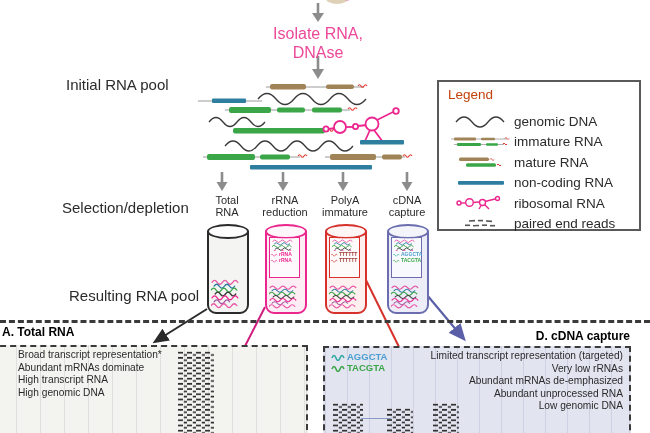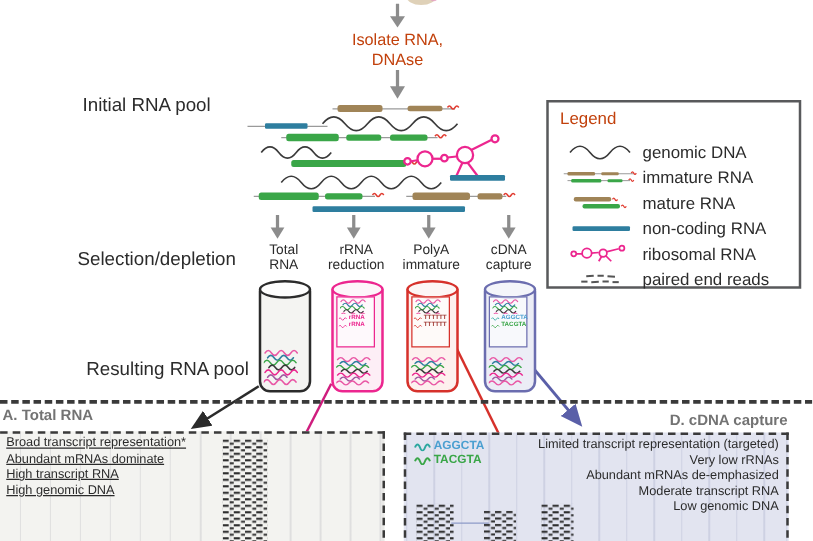--- a/index.html
+++ b/index.html
@@ -4,21 +4,21 @@
 <style>
   html,body{margin:0;padding:0;background:#fff;}
   .canvas{position:relative;width:650px;height:433px;background:#ffffff;overflow:hidden;
           font-family:"Liberation Sans", sans-serif;color:#2b2b2b;}
   .abs{position:absolute;}
   svg{display:block;}
 
   
   .stage-label{position:absolute;font-size:15px;color:#2b2b2b;white-space:nowrap;}
   .isolate-text{position:absolute;left:258px;top:24px;width:120px;text-align:center;
-                font-size:13px;line-height:1.2;color:#c2410c;}
+                font-size:16px;line-height:1.2;color:#ec4899;}
 
   
   .col-label{position:absolute;top:194px;width:64px;text-align:center;font-size:11px;
              line-height:1.12;color:#2b2b2b;}
   .col-label span{display:block;}
 
   
   .tube{position:absolute;top:228px;width:38px;height:82px;border:2px solid #2b2b2b;
         border-radius:5px 5px 9px 9px;background:#f4f4f2;}
   .tube::before{content:"";position:absolute;top:-6px;left:-2px;width:38px;height:11px;
@@ -46,26 +46,26 @@
           border:2px solid #58595b;box-sizing:border-box;padding:5px 8px 0 9px;}
   .legend-title{font-size:13.5px;color:#c2410c;margin-bottom:9px;}
   .legend-row{display:flex;align-items:center;height:20.5px;}
   .legend-icon{width:66px;flex:0 0 66px;display:flex;justify-content:center;}
   .legend-label{font-size:13.5px;color:#2b2b2b;white-space:nowrap;}
 
   
   .divider{position:absolute;left:0;top:320px;width:650px;border-top:3px dashed #3a3a3a;}
 
   
-  .panel-heading{position:absolute;font-size:12px;font-weight:bold;color:#737373;}
+  .panel-heading{position:absolute;font-size:12px;font-weight:bold;color:#000000;}
   .panel{position:absolute;border:2px dashed #3a3a3a;box-sizing:border-box;}
   .panel-a{left:-10px;top:345px;width:318px;height:95px;background:#f3f3f0;
      background-image:repeating-linear-gradient(to right, rgba(90,90,110,0.13) 0 1px, transparent 1px 24px);}
-  .panel-a-lines{position:absolute;left:13px;top:2px;font-size:10.2px;line-height:12.6px;
-                 color:#2b2b2b;white-space:nowrap;text-decoration:underline;}
+  .panel-a-lines{position:absolute;left:26px;top:2px;font-size:10.2px;line-height:12.6px;
+                 color:#2b2b2b;white-space:nowrap;}
   .panel-a-lines span{display:block;}
   .panel-d{left:323px;top:346px;width:308px;height:94px;background:#e2e4f0;
      background-image:repeating-linear-gradient(to right, rgba(90,100,150,0.15) 0 1px, transparent 1px 22px);}
   .panel-d-lines{position:absolute;right:6px;top:2px;font-size:10.2px;line-height:12.6px;
                  color:#2b2b2b;text-align:right;white-space:nowrap;}
   .panel-d-lines span{display:block;}
   .seqs{position:absolute;left:6px;top:3px;}
   .seq-row{display:flex;align-items:center;gap:2px;font-size:9.5px;font-weight:bold;line-height:11px;}
   .seq-row.s1{color:#4a9fd0;}
   .seq-row.s2{color:#3aa648;}
@@ -411,21 +411,21 @@
         <svg width="14" height="9" viewBox="0 0 14 9">
           <path d="M1,6 q2,-5 4,0 t4,0 t4,0" stroke="#3aa648" stroke-width="1.6" fill="none"></path>
           </svg>
         <span>TACGTA</span>
       </div>
     </div>
     <div class="panel-d-lines">
       <span>Limited transcript representation (targeted)</span>
       <span>Very low rRNAs</span>
       <span>Abundant mRNAs de-emphasized</span>
-      <span>Moderate transcript RNA</span>
+      <span>Abundant unprocessed RNA</span>
       <span>Low genomic DNA</span>
     </div>
     <div class="blue-link" style="left:36px;top:70px;width:30px"></div>
     <svg class="abs" style="left:8px;top:55px" width="30" height="36">
       <rect width="30" height="36" fill="url(#readsPat)"></rect>
     </svg>
     <svg class="abs" style="left:62px;top:60px" width="26" height="26">
       <rect width="26" height="26" fill="url(#readsPat)"></rect>
     </svg>
     <svg class="abs" style="left:108px;top:55px" width="26" height="36">

